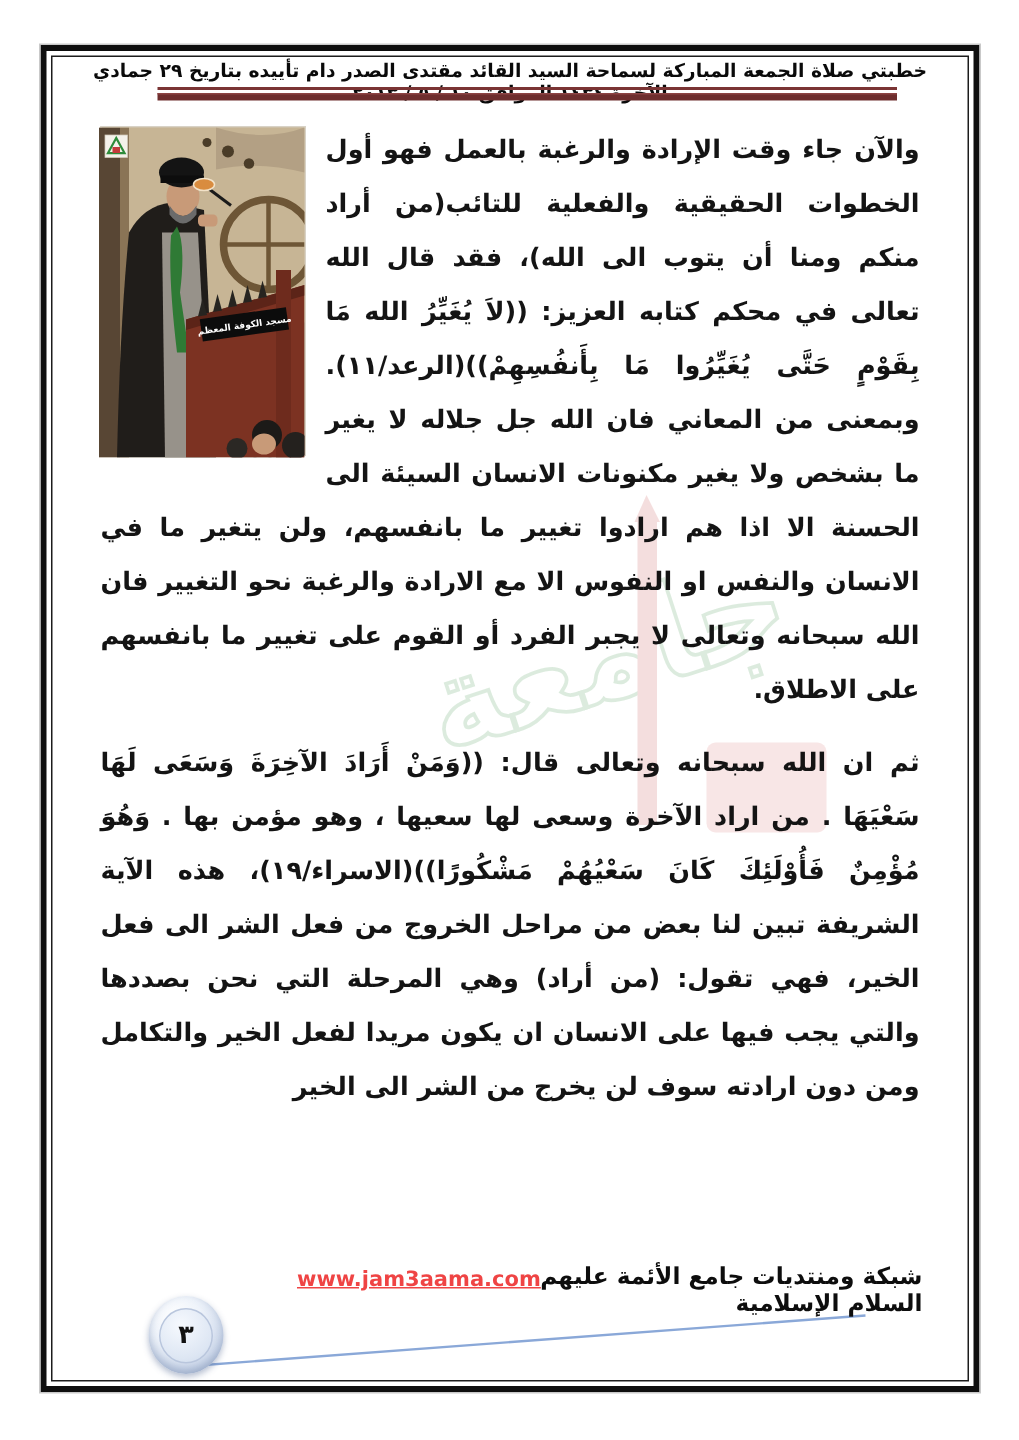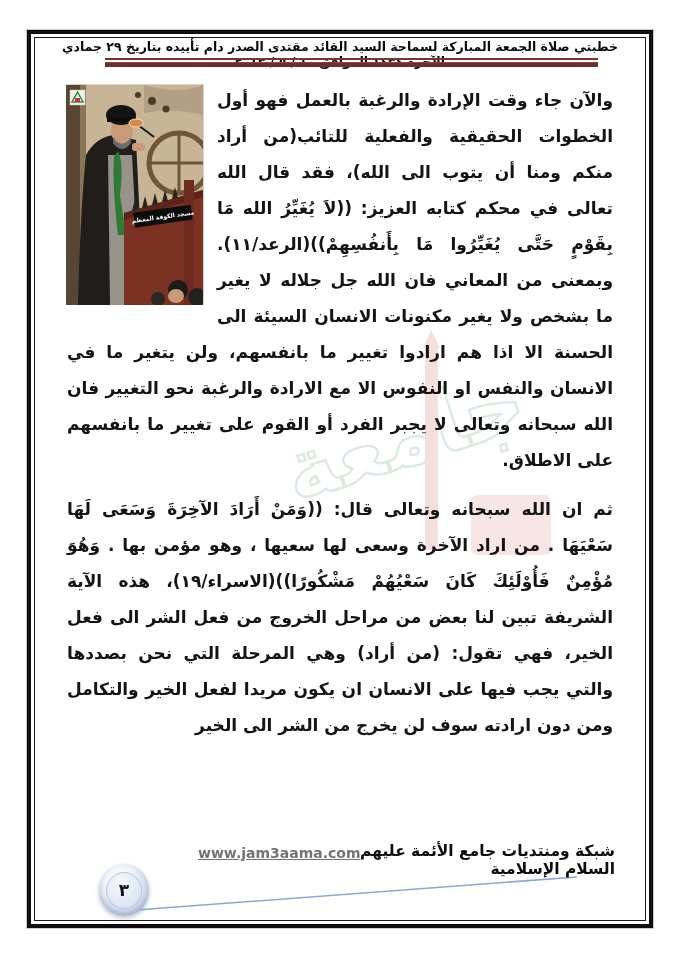--- a/index.html
+++ b/index.html
@@ -49,21 +49,21 @@
   }
   .photo-wrap svg { display:block; }
   
   .footer-site {
     position:absolute; right:64px; top:842px; width:290px;
     direction:rtl; text-align:right;
     font-size:15.5px; font-weight:bold; color:#0d0d0d; z-index:2;
   }
   .footer-link {
     position:absolute; left:198px; top:845px; z-index:2;
-    font-size:14px; font-weight:bold; color:#737373;
+    font-size:14px; font-weight:bold; color:#ef4444;
     text-decoration:underline; font-family:"DejaVu Sans", sans-serif;
   }
   .footer-line-svg {
     position:absolute; left:0; top:0; width:679px; height:960px;
     pointer-events:none; z-index:1;
   }
   .page-number-circle {
     position:absolute; left:99px; top:864px; width:50px; height:52px;
     border-radius:50%; z-index:3;
     background: radial-gradient(circle at 35% 28%, #ffffff 0%, #eef3fa 35%, #cfdaec 70%, #aebdd6 100%);

